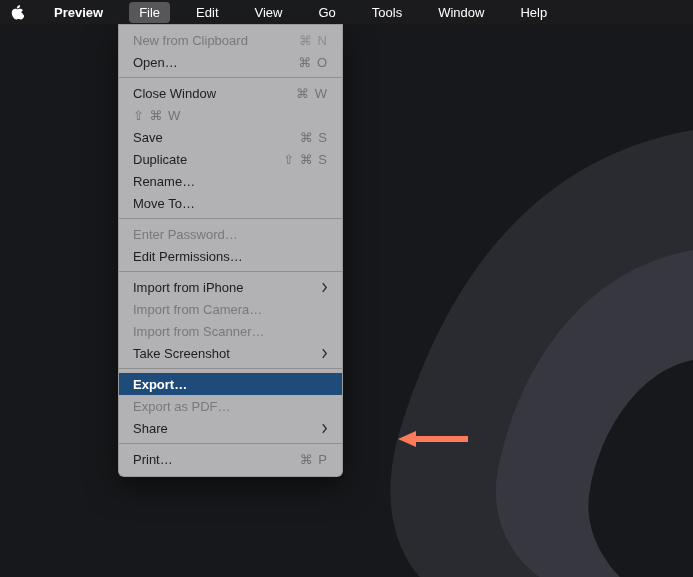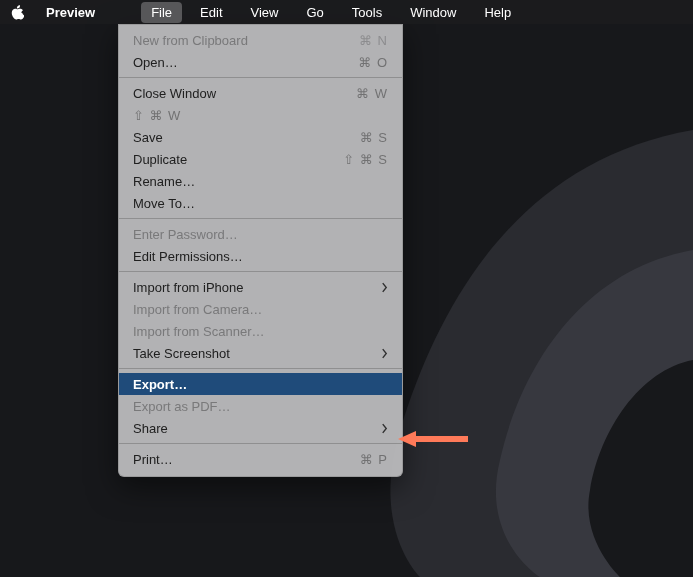--- a/index.html
+++ b/index.html
@@ -14,31 +14,31 @@
   .bg { position: absolute; inset: 0; overflow: hidden; z-index: 0; }
 
   .menubar {
     position: relative; z-index: 5;
     display: flex; align-items: center;
     height: 24px;
     padding: 0 6px;
     background: rgba(30,30,32,0.6);
     color: #fff;
     font-weight: 600;
-    gap: 8px;
+    gap: 16px;
   }
   .menubar .apple { width: 22px; display:flex; align-items:center; justify-content:center; }
   .menubar .mitem { padding: 3px 10px; font-weight: 400; border-radius:4px; }
   .menubar .app   { font-weight: 700; }
-  .menubar .mitem.open { background: #575759; margin-left: 28px; }
+  .menubar .mitem.open { background: #575759; }
 
   .dropdown {
     position: absolute;
     left: 118px; top: 24px;
-    width: 285px;
+    width: 225px;
     background: rgba(187,187,189,0.95);
     border: 1px solid rgba(120,120,120,0.4);
     border-bottom-left-radius: 6px;
     border-bottom-right-radius: 6px;
     box-shadow: 0 10px 30px rgba(0,0,0,0.5);
     z-index: 4;
     padding: 4px 0 6px 0;
     color: #202020;
   }
   .sep { height:1px; background: rgba(120,120,120,0.6); margin: 4px 0; }

